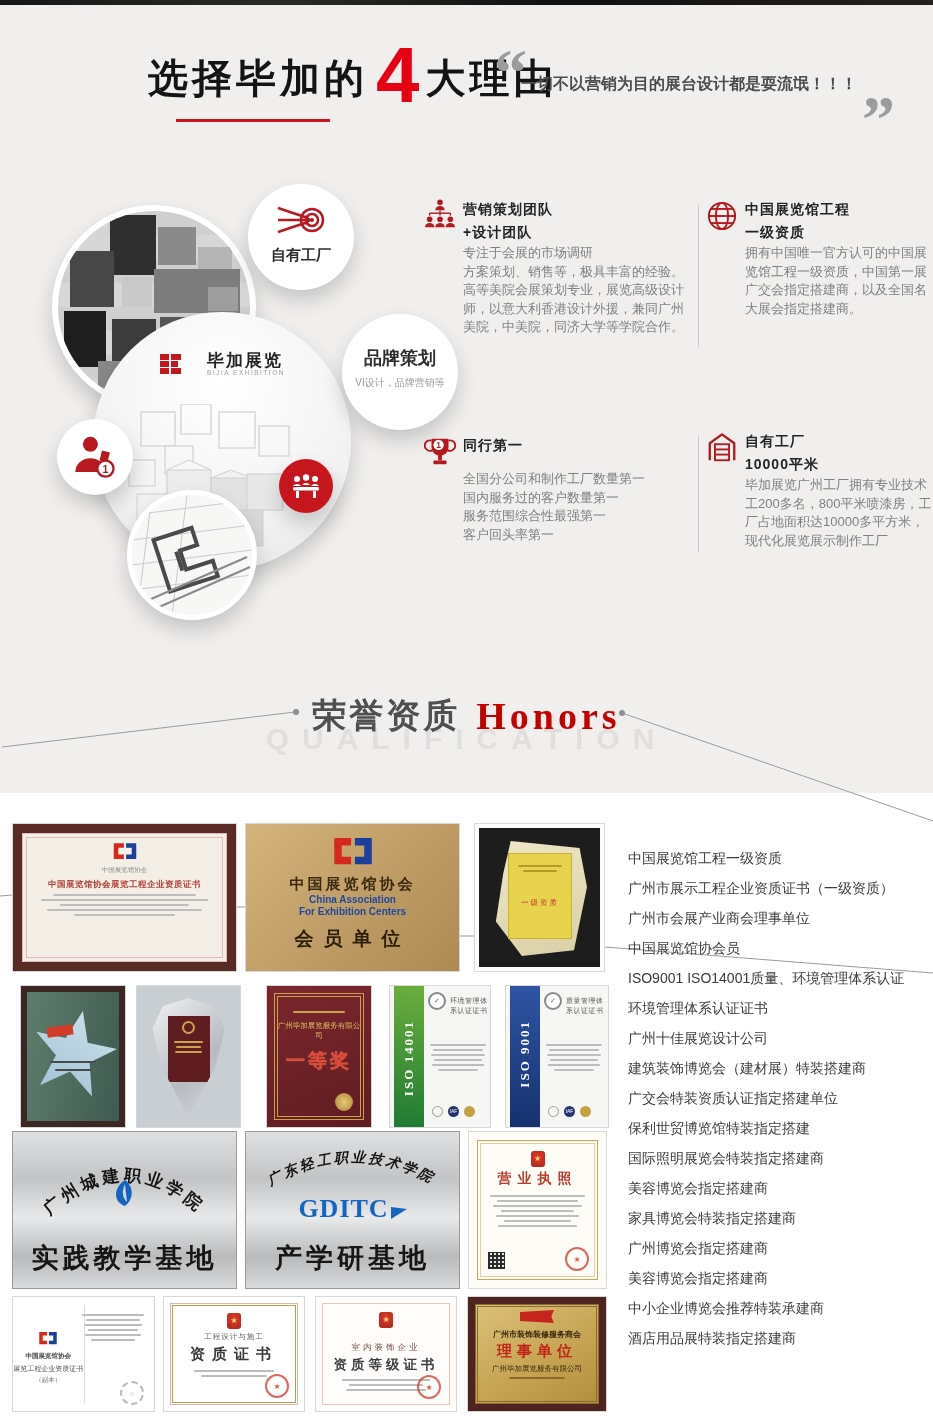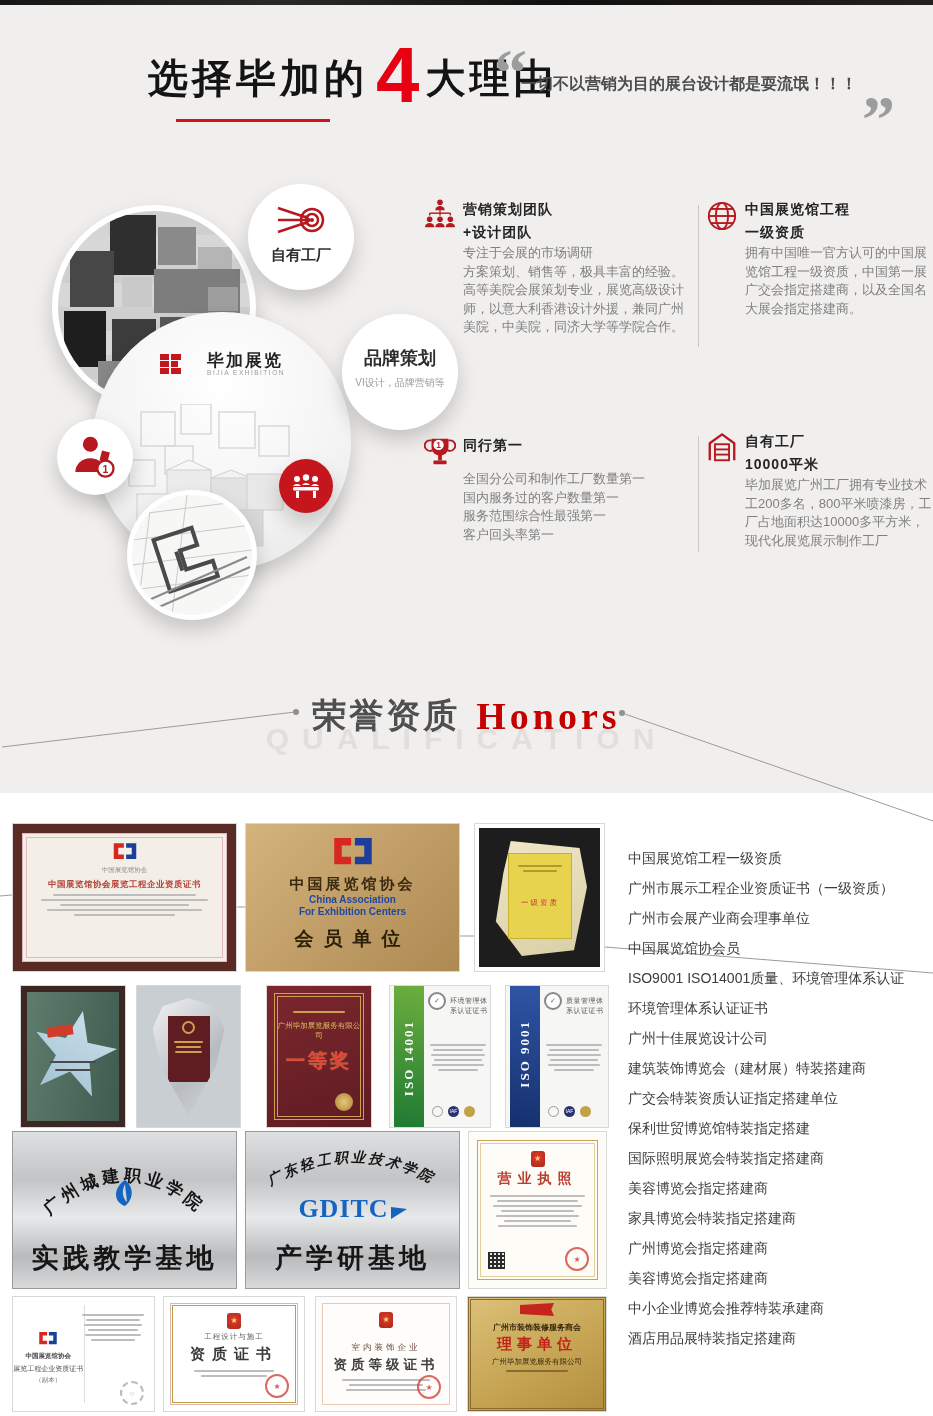--- a/index.html
+++ b/index.html
@@ -154,21 +154,21 @@
   .t-constr{left:163px;top:1296px;width:142px;height:116px;background:#fff;padding:6px}
   .constr-in{position:relative;width:100%;height:100%;border:1px solid #d3b9b0;outline:1px solid #c59a46;outline-offset:-3px;text-align:center;padding-top:5px}
   .constr-in .s{font-size:7.5px;color:#666;letter-spacing:1px;margin-top:3px}
   .constr-in .t{font-size:15px;font-weight:bold;color:#3a3a3a;letter-spacing:7px;margin-top:3px;font-family:"Liberation Serif",serif}
 
   .t-interior{left:315px;top:1296px;width:142px;height:116px;background:#fffdfb;padding:6px}
   .int-in{position:relative;width:100%;height:100%;border:1px solid #eec6b4;text-align:center;padding-top:4px}
   .int-in .s{font-size:8.5px;color:#6e4a3e;letter-spacing:3px;margin-top:14px}
   .int-in .t{font-size:13.5px;font-weight:bold;color:#3f3f3f;letter-spacing:4px;margin-top:2px;font-family:"Liberation Serif",serif}
 
-  .t-council{left:467px;top:1296px;width:140px;height:116px;background:#4d241f;}
+  .t-council{left:467px;top:1296px;width:140px;height:116px;background:#4d241f;padding:7px}
   .council-in{position:relative;width:100%;height:100%;background:linear-gradient(150deg,#dcc178,#c4a251 60%,#b08f3f);border:1px solid #8a6a2f;outline:1px solid #8a6a2f;outline-offset:-3px;text-align:center;padding-top:4px}
   .council-in .s{font-size:8px;font-weight:bold;color:#3a2a10;margin-top:2px}
   .council-in .t{font-size:15px;font-weight:bold;color:#c22318;letter-spacing:5px;margin-top:2px}
   .council-in .c{font-size:7.5px;color:#3a2a10;margin-top:3px}
   .flag{display:inline-block;width:34px;height:13px;background:#c5251c;clip-path:polygon(0 15%,100% 0,92% 50%,100% 100%,0 85%)}
 
   
   .honors-list{position:absolute;left:628px;top:844px;width:300px;z-index:4}
   .honors-list .hitem{height:30px;display:flex;align-items:center;font-size:14px;color:#3c3c3c;white-space:nowrap}
 </style>

